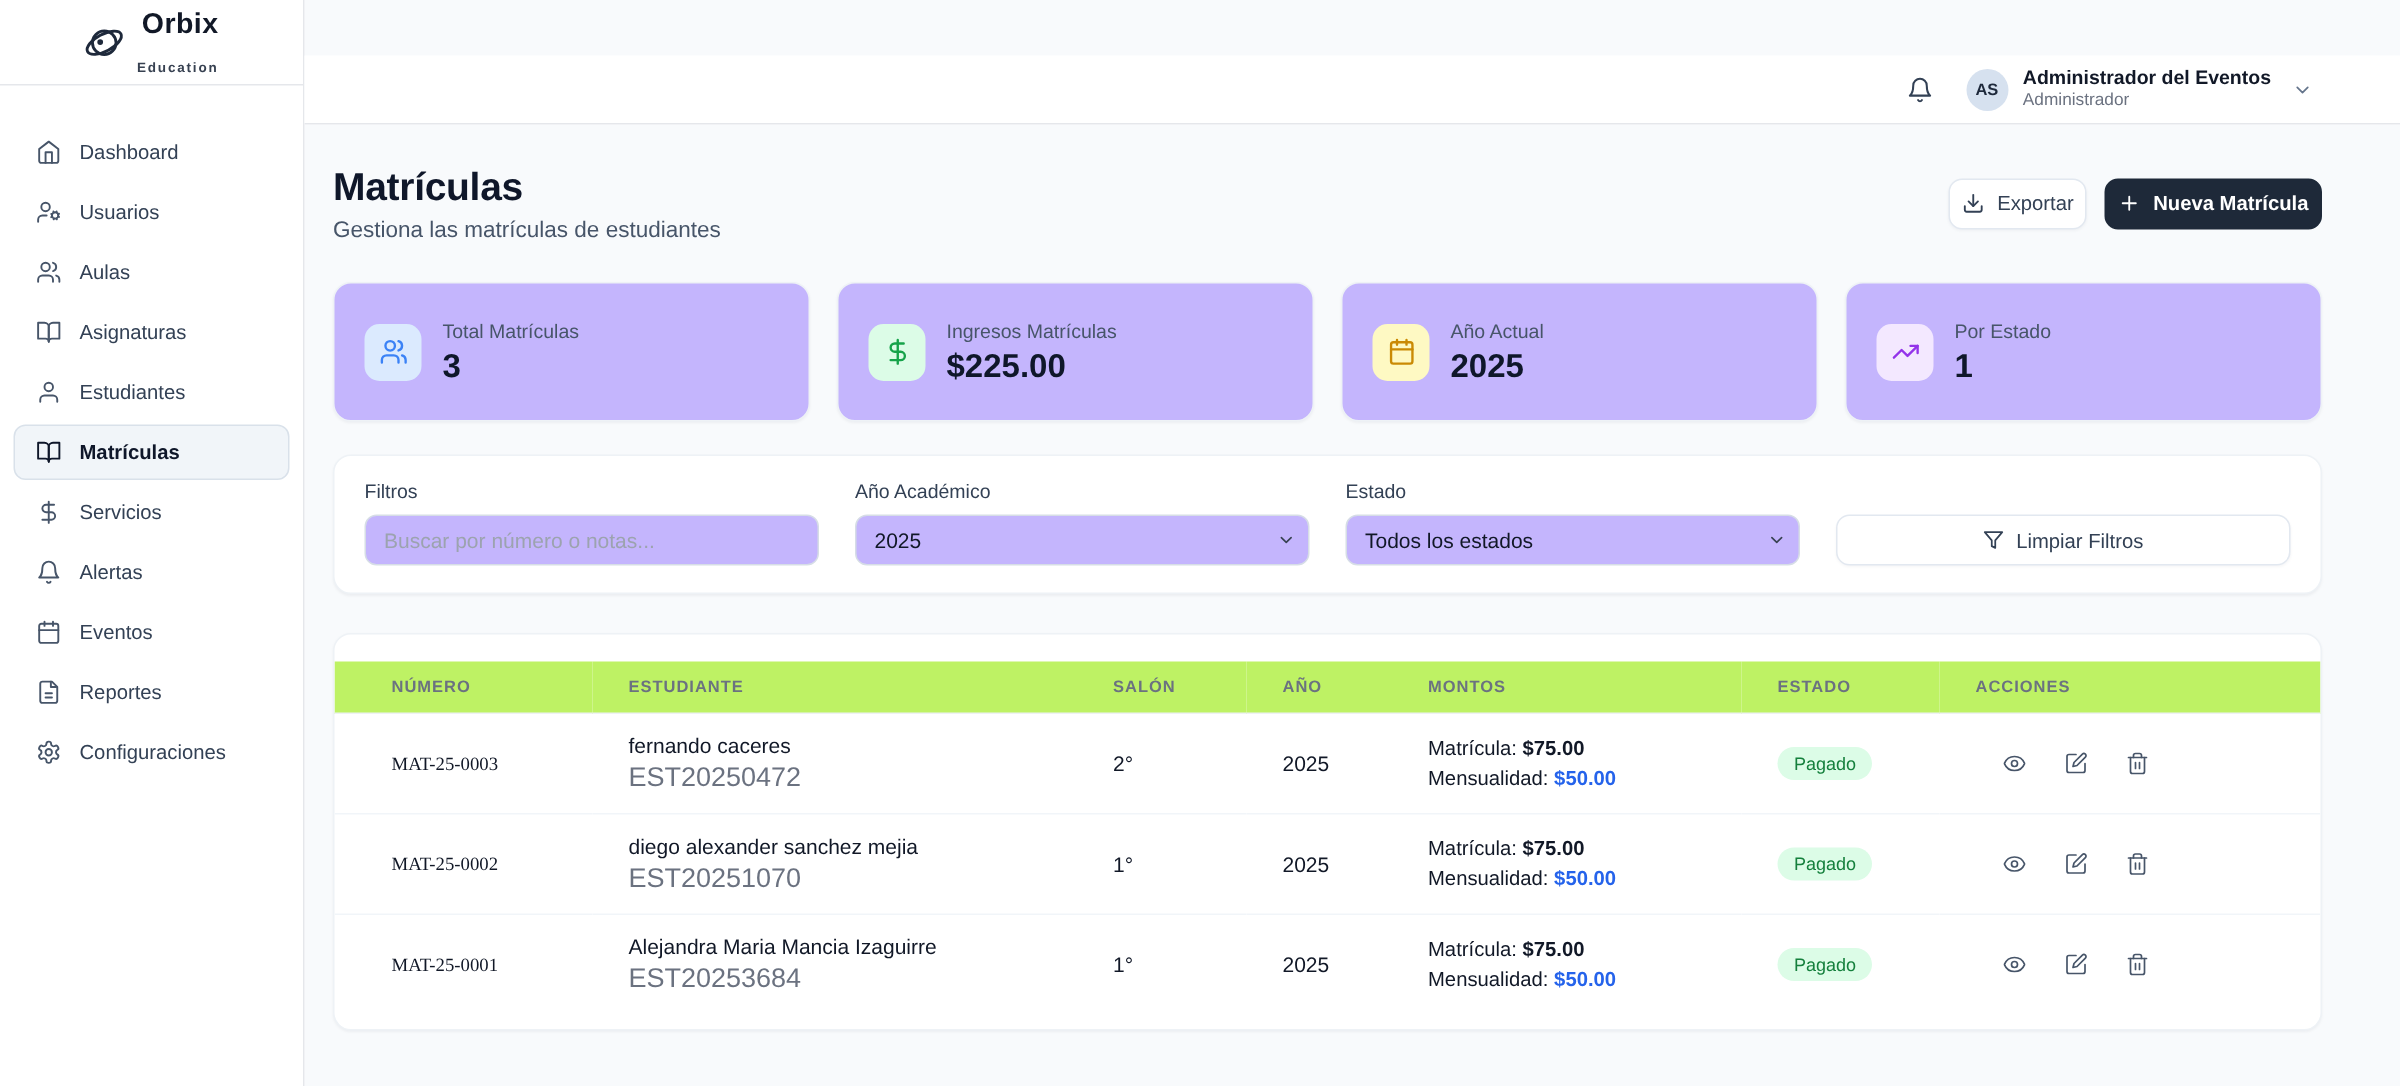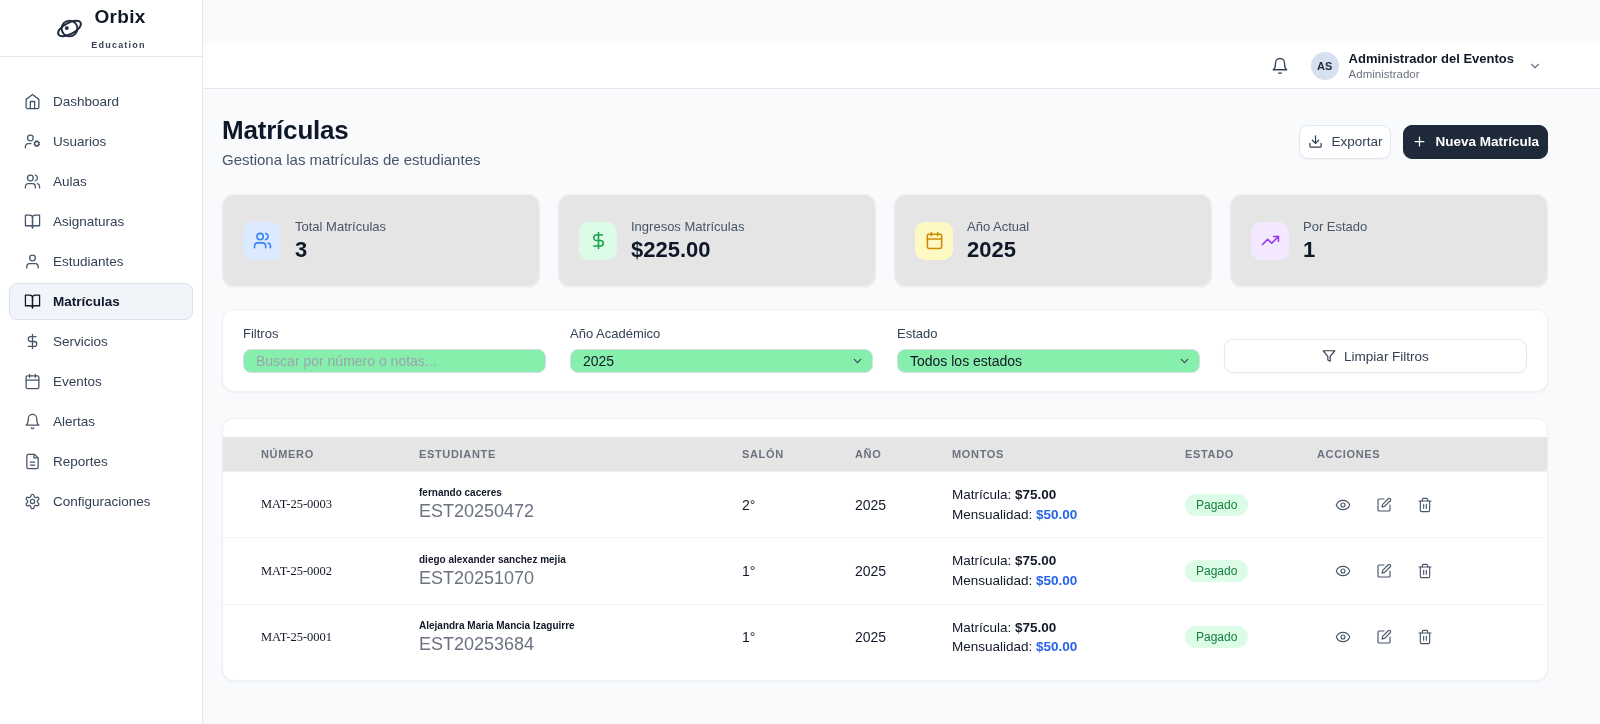--- a/index.html
+++ b/index.html
@@ -47,59 +47,59 @@
   .page-sub { font-size:15px; color:#475569; margin-top:5px; }
   .head-actions { display:flex; gap:12px; }
   .btn { display:inline-flex; align-items:center; gap:8px; height:34px; padding:0 8px; border-radius:9px;
          font-size:13.5px; font-family:inherit; cursor:pointer; }
   .btn .ic { width:15px; height:15px; }
   .btn-outline { background:#fff; border:1px solid #e2e8f0; color:#334155; box-shadow:0 1px 2px rgba(15,23,42,.04); }
   .btn-dark { background:#1e2939; border:1px solid #1e2939; color:#fff; font-weight:600; }
 
   
   .stats { display:grid; grid-template-columns:repeat(4,1fr); gap:18px; margin-top:26px; }
-  .stat-card { background:#e5e5e5; border:1px solid #eef2f6; border-radius:12px; box-shadow:0 1px 2px rgba(15,23,42,.05);
+  .stat-card { background:#c4b5fd; border:1px solid #eef2f6; border-radius:12px; box-shadow:0 1px 2px rgba(15,23,42,.05);
                padding:20px; height:93px; display:flex; align-items:center; gap:14px; }
   .stat-ic { width:38px; height:38px; border-radius:10px; display:flex; align-items:center; justify-content:center; }
   .stat-ic .ic { width:19px; height:19px; }
   .stat-ic.blue   { background:#dbeafe; color:#3b82f6; }
   .stat-ic.green  { background:#dcfce7; color:#16a34a; }
   .stat-ic.yellow { background:#fef9c3; color:#ca8a04; }
   .stat-ic.purple { background:#f3e8ff; color:#9333ea; }
   .stat-label { font-size:13px; color:#475569; }
   .stat-value { font-size:22px; font-weight:800; color:#0f172a; margin-top:3px; }
 
   
   .filter-card { background:#fff; border:1px solid #eef2f6; border-radius:12px; box-shadow:0 1px 2px rgba(15,23,42,.05);
                  margin-top:22px; padding:16px 20px 18px 20px;
                  display:grid; grid-template-columns:1fr 1fr 1fr 1fr; gap:24px; }
   .f-label { display:block; font-size:13px; font-weight:500; color:#334155; margin-bottom:8px; }
-  .f-input, .f-select { width:100%; height:24px; border:1px solid #d6dde6; border-radius:8px; background:#86efac;
+  .f-input, .f-select { width:100%; height:34px; border:1px solid #d6dde6; border-radius:8px; background:#c4b5fd;
                         font-family:inherit; font-size:14px; color:#111827; padding:0 12px; outline:none; }
   .f-input::placeholder { color:#9ca3af; }
   .sel-wrap { position:relative; }
   .f-select { appearance:none; -webkit-appearance:none; padding-right:28px; }
   .sel-wrap .chev-abs { position:absolute; right:9px; top:50%; transform:translateY(-50%); color:#374151; pointer-events:none; }
   .sel-wrap .chev-abs .ic { width:13px; height:13px; }
   .f-clear { align-self:end; }
   .btn-clear { width:100%; justify-content:center; height:34px; border-radius:9px; }
 
   
   .table-card { background:#fff; border:1px solid #eef2f6; border-radius:12px; box-shadow:0 1px 2px rgba(15,23,42,.05);
                 margin-top:26px; padding:18px 0 10px 0; overflow:hidden; }
   table { width:100%; border-collapse:collapse; table-layout:fixed; }
   col.c-num{width:172px} col.c-est{width:323px} col.c-sal{width:113px} col.c-ano{width:97px}
   col.c-mon{width:233px} col.c-sta{width:132px}
-  thead th { background:#e5e5e5; font-size:11px; font-weight:600; letter-spacing:.06em; color:#6b7280;
+  thead th { background:#bef264; font-size:11px; font-weight:600; letter-spacing:.06em; color:#6b7280;
              text-align:left; padding:11px 10px 11px 24px; border-bottom:1px solid #eef1f5; }
   thead th:first-child { padding-left:38px; }
   tbody td { padding:13px 10px 13px 24px; border-top:1px solid #f1f5f9; vertical-align:middle; }
   tbody tr:first-child td { border-top:none; }
   td.num { font-family:Liberation Serif, serif; font-size:12.5px; color:#111827; padding-left:38px; }
-  .stu-name { font-size:10px; font-weight:700; color:#111827; }
+  .stu-name { font-size:14px; font-weight:400; color:#111827; }
   .stu-code { font-size:18px; color:#6b7280; margin-top:3px; }
   td.plain { font-size:14px; color:#111827; }
   td.anio { font-weight:500; }
   .mon-line { font-size:13.5px; color:#111827; line-height:1.45; }
   .mon-strong { font-weight:700; }
   .mon-blue { font-weight:600; color:#2563eb; }
   .badge { display:inline-block; padding:4px 11px; border-radius:999px; background:#dcfce7; color:#15803d;
            font-size:12px; font-weight:500; }
   .acts { display:flex; gap:21px; align-items:center; padding-left:16px; }
   .act-btn { background:none; border:none; color:#475569; cursor:pointer; padding:2px; }
@@ -264,32 +264,32 @@
         <span>
             <svg class="ic">
               <use href="#i-dollar"></use>
             </svg>
           </span>
         <span>Servicios</span>
       </div>
       <div class="nav-item">
         <span>
             <svg class="ic">
+              <use href="#i-bell"></use>
+            </svg>
+          </span>
+        <span>Alertas</span>
+      </div>
+      <div class="nav-item">
+        <span>
+            <svg class="ic">
               <use href="#i-calendar"></use>
             </svg>
           </span>
         <span>Eventos</span>
-      </div>
-      <div class="nav-item">
-        <span>
-            <svg class="ic">
-              <use href="#i-bell"></use>
-            </svg>
-          </span>
-        <span>Alertas</span>
       </div>
       <div class="nav-item">
         <span>
             <svg class="ic">
               <use href="#i-file-text"></use>
             </svg>
           </span>
         <span>Reportes</span>
       </div>
       <div class="nav-item">

